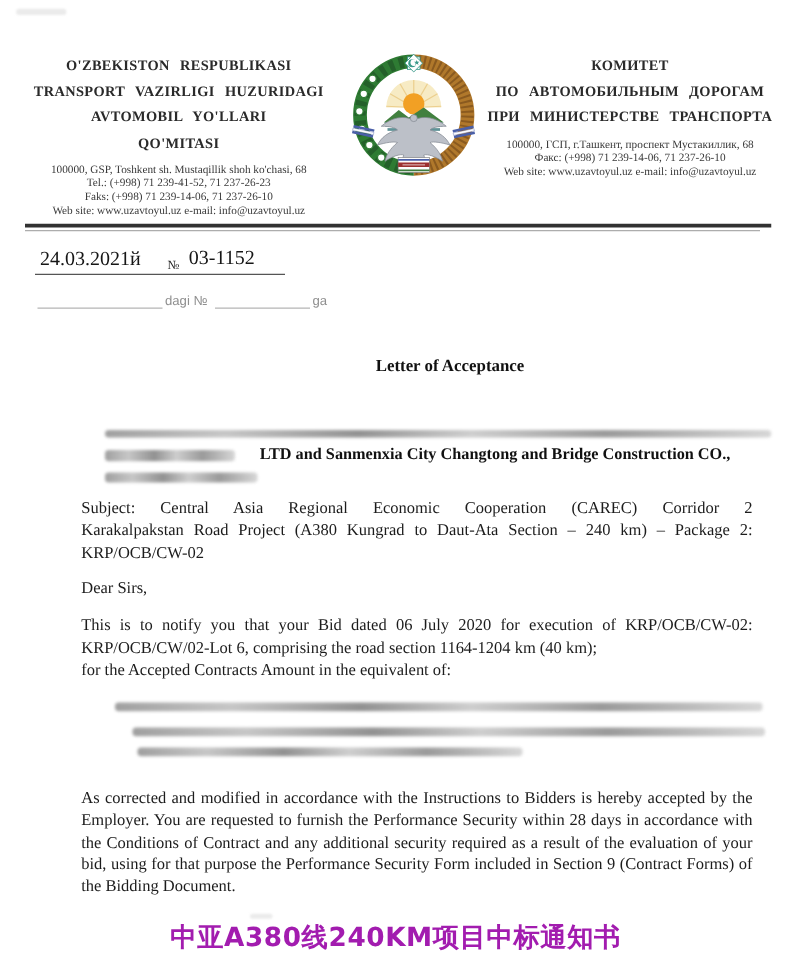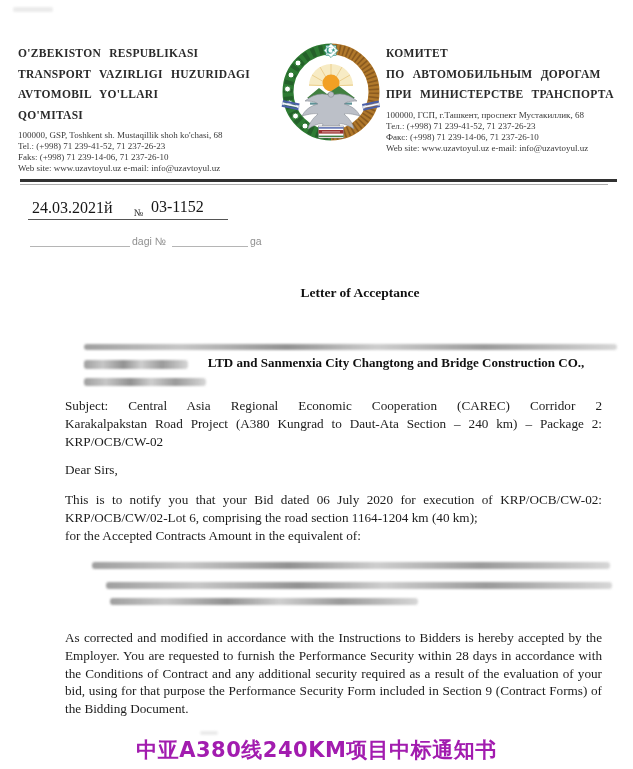--- a/index.html
+++ b/index.html
@@ -1,20 +1,20 @@
 <!DOCTYPE html>
 <html><head>
 <meta charset="utf-8">
 <style>
   html,body{margin:0;padding:0;background:#fff;}
   .page{position:relative;width:633px;height:769px;background:#ffffff;overflow:hidden;
         font-family:"Liberation Serif", serif;color:#1f1f1f;}
 
   
-  .lh-col{position:absolute;}
+  .lh-col{position:absolute;text-align:center;}
   .lh-title{font-weight:bold;font-size:11.5px;line-height:20.5px;letter-spacing:.3px;
             word-spacing:5px;color:#2a2a2a;}
   .lh-addr{margin-top:5px;font-size:9px;line-height:11px;color:#3a3a3a;}
   .smudge{position:absolute;background:#ebebeb;border-radius:2px;filter:blur(1px);}
 
   .rule{position:absolute;left:20px;width:597px;}
   .rule-main{top:179px;height:2.5px;background:#323232;}
   .rule-sub{top:184px;height:1px;background:#adadad;width:588px;}
 
   
@@ -132,21 +132,20 @@
   </svg>
 
   <div class="lh-col" style="left:386px;top:43px;width:236px;">
     <div class="lh-title">
       <div>КОМИТЕТ</div>
       <div>ПО  АВТОМОБИЛЬНЫМ  ДОРОГАМ</div>
       <div>ПРИ  МИНИСТЕРСТВЕ  ТРАНСПОРТА</div>
     </div>
     <div class="lh-addr">
       <div>100000, ГСП, г.Ташкент, проспект Мустакиллик, 68</div>
-      <div>Тел.: (+998) 71 239-41-52, 71 237-26-23</div>
       <div>Факс: (+998) 71 239-14-06, 71 237-26-10</div>
       <div>Web site: www.uzavtoyul.uz  e-mail: info@uzavtoyul.uz</div>
     </div>
   </div>
 
   <div class="rule rule-main"></div>
   <div class="rule rule-sub"></div>
 
   <div class="ref-date">24.03.2021й</div>
   <div class="ref-no-sign">№</div>

